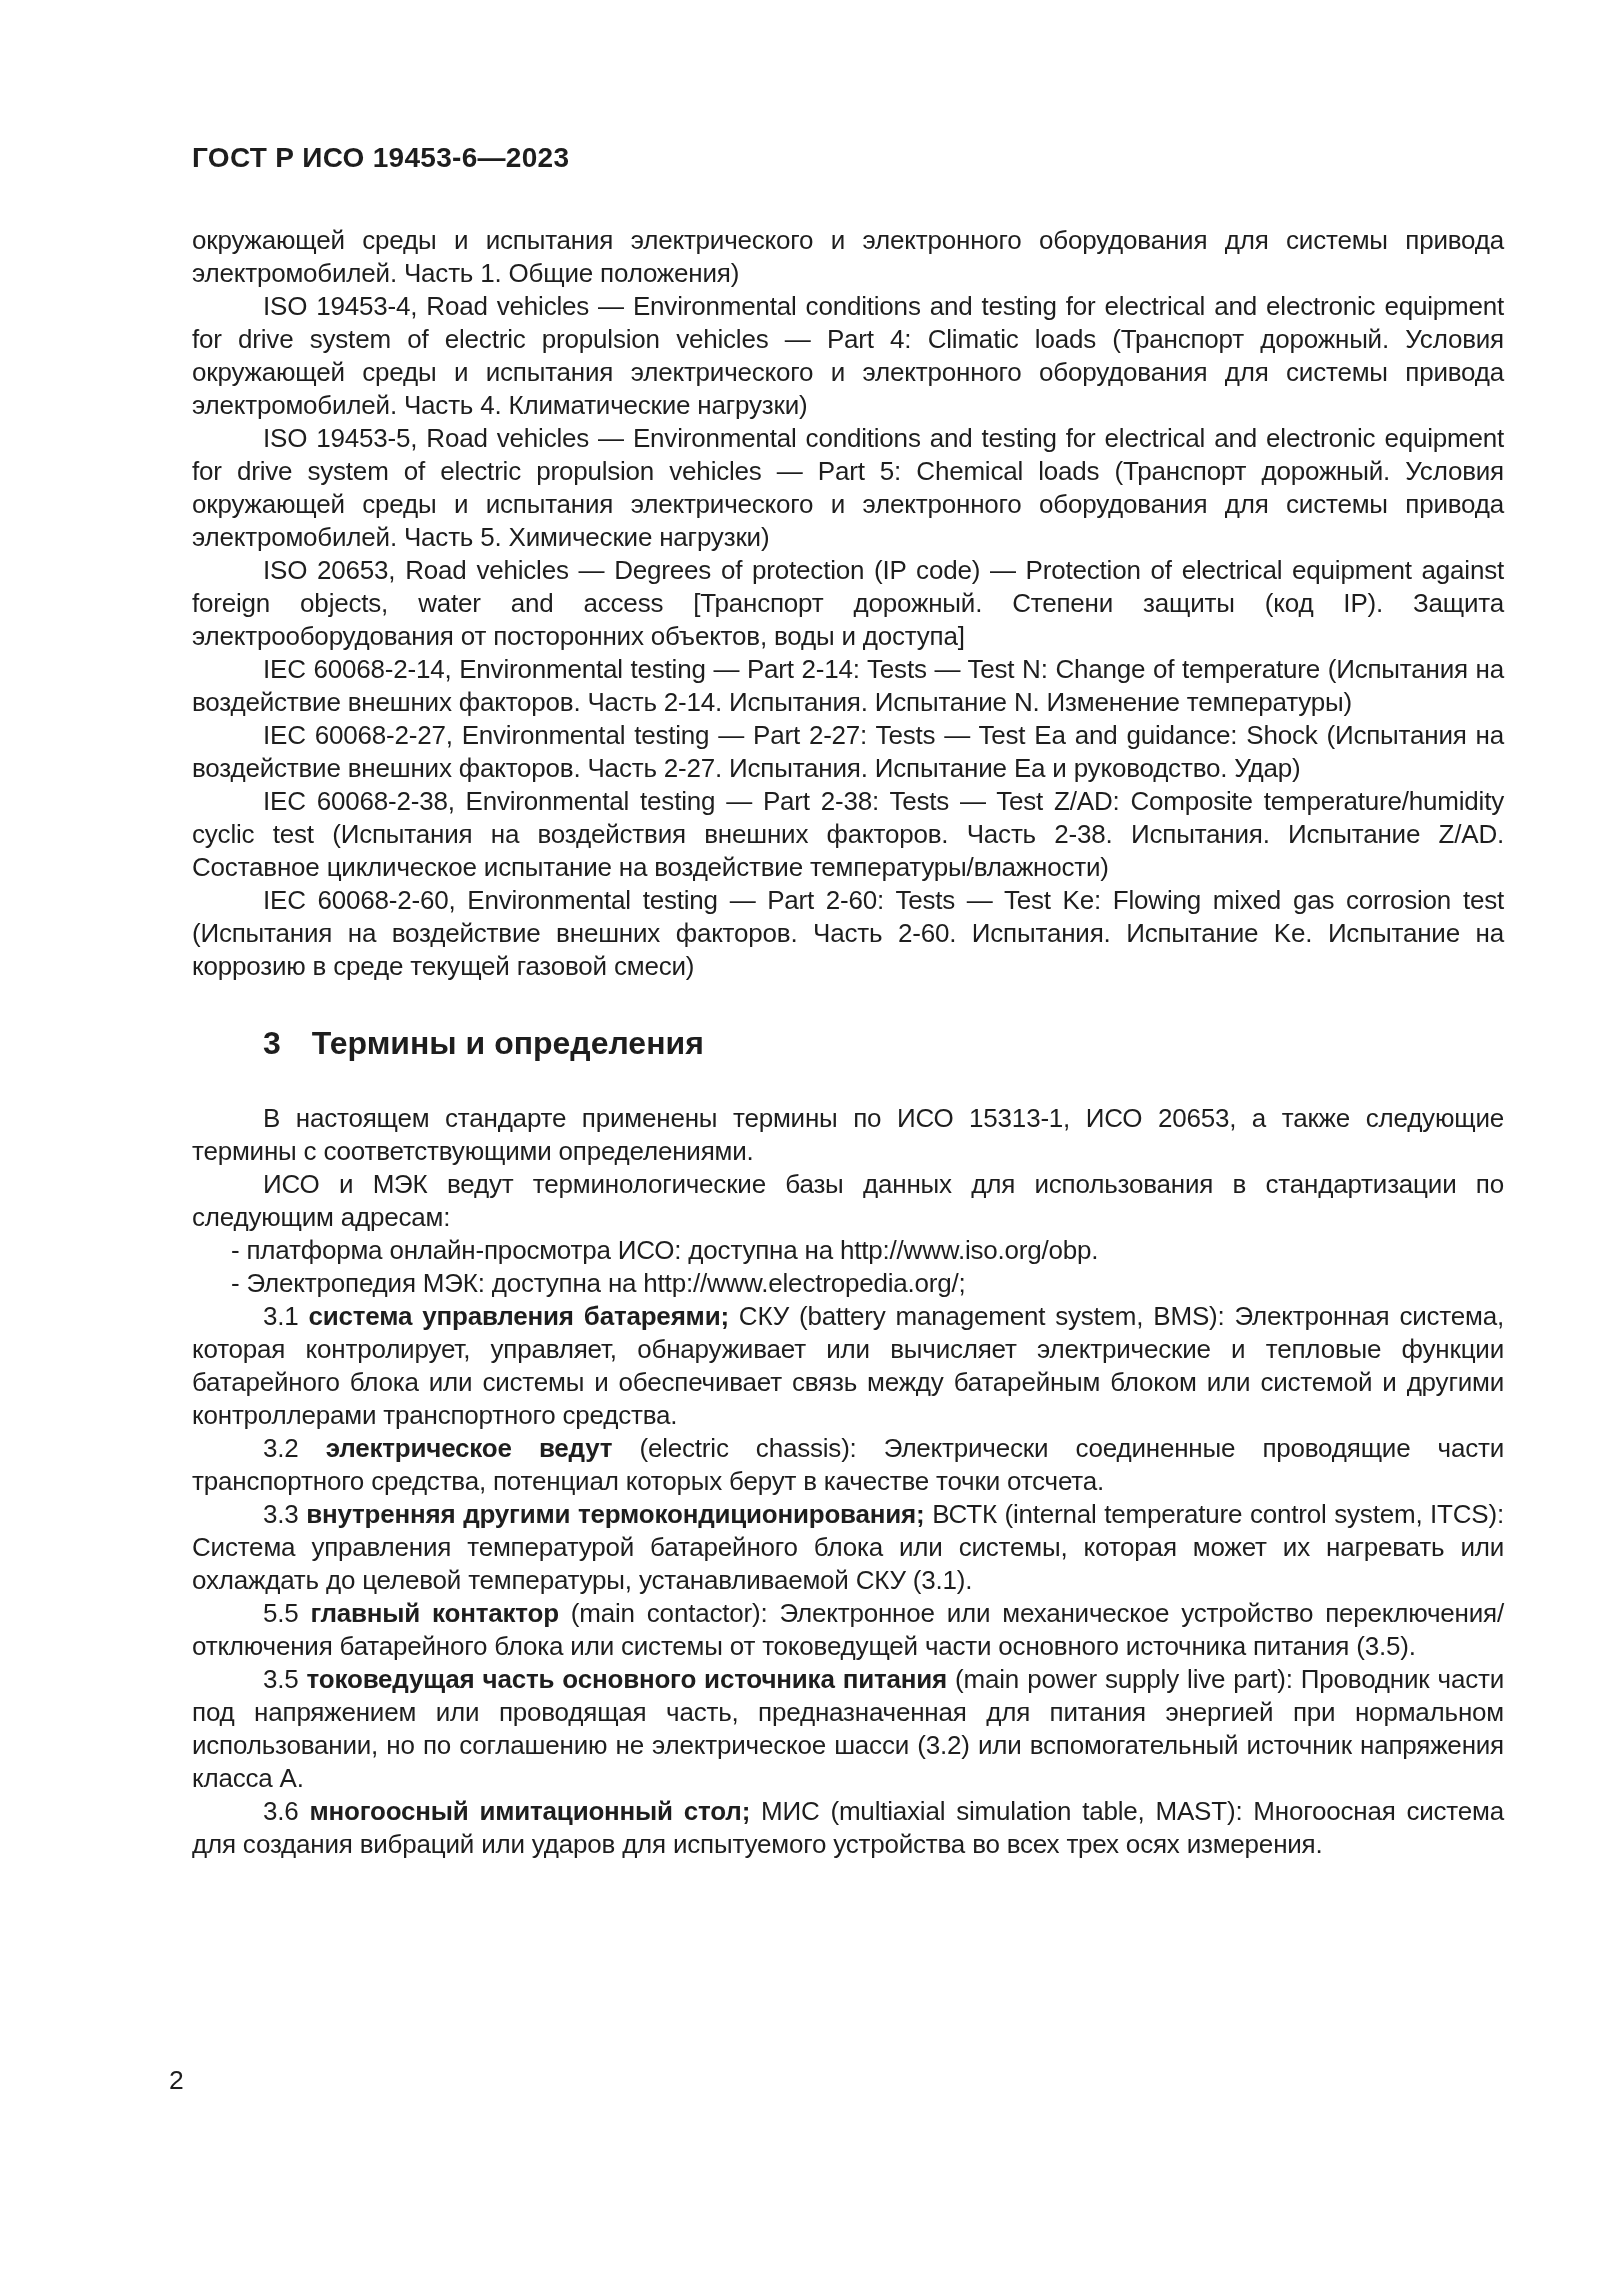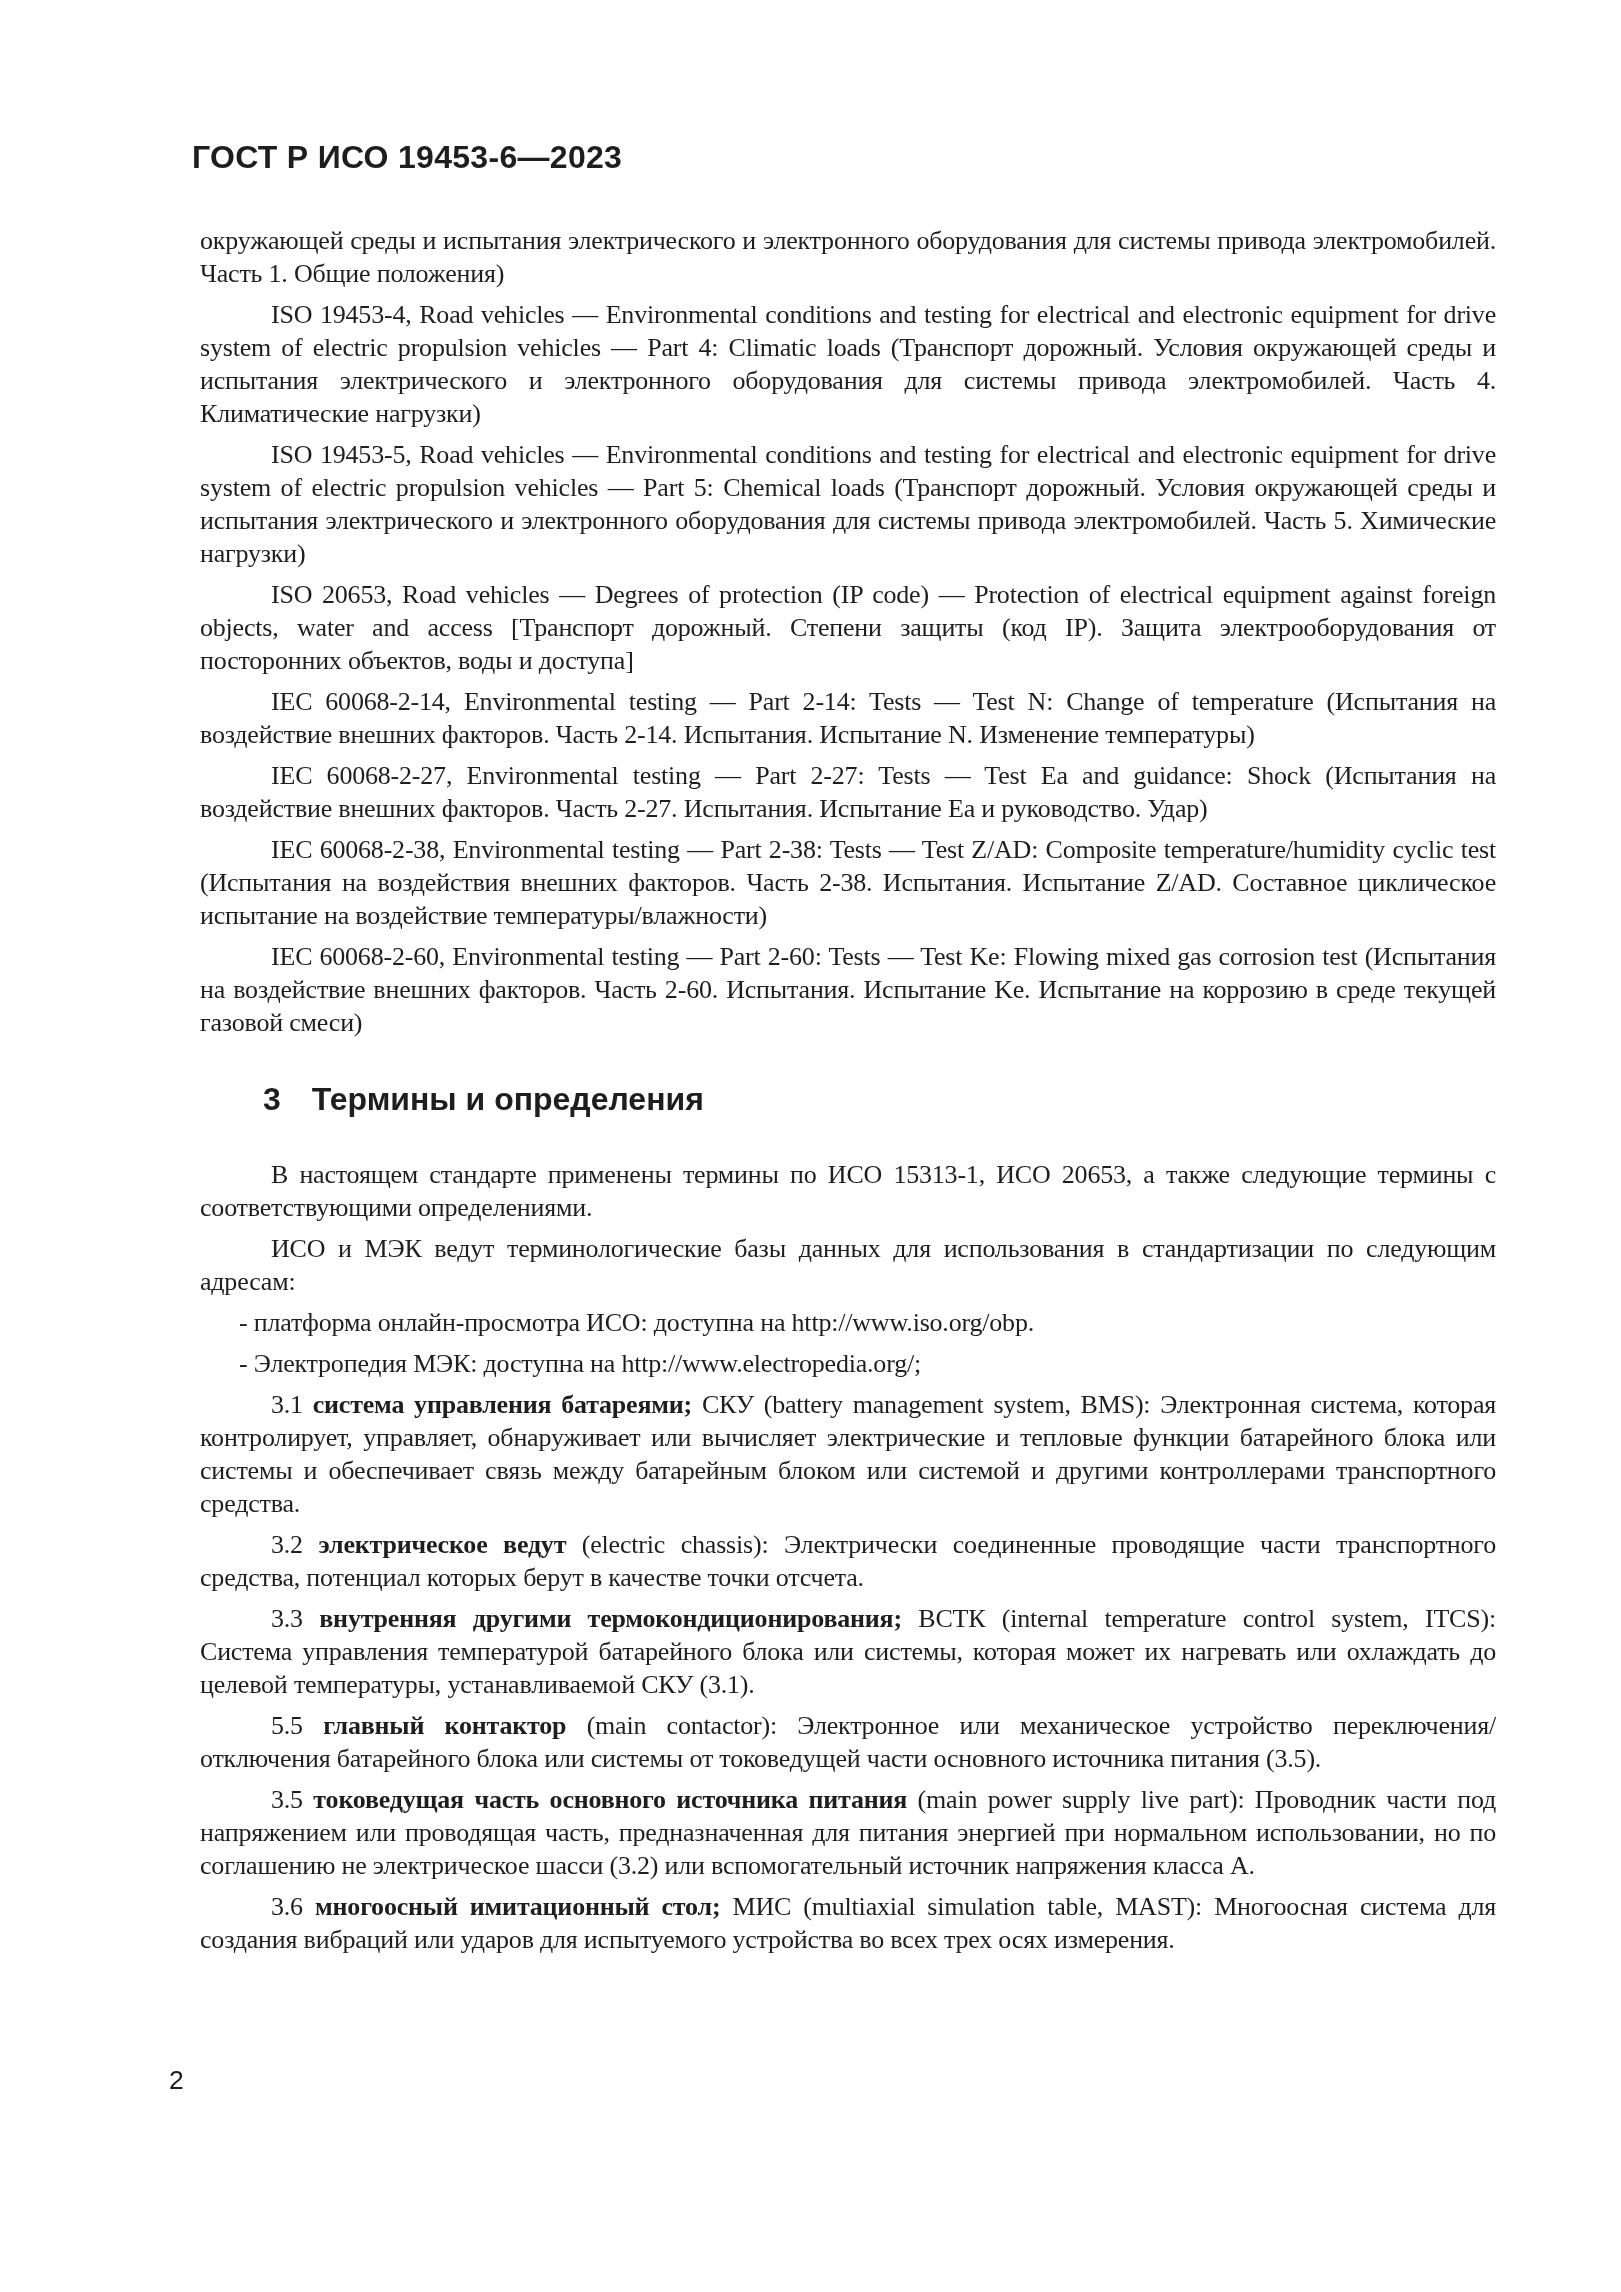--- a/index.html
+++ b/index.html
@@ -12,33 +12,32 @@
     position: relative;
     overflow: hidden;
   }
   .page {
     box-sizing: border-box;
     width: 1621px;
     padding: 140px 117px 0 192px;
   }
   .colontitle {
     font-weight: bold;
-    font-size: 32px;
+    font-size: 28px;
     line-height: 35px;
     letter-spacing: 0.3px;
     margin: 0 0 49px 0;
   }
   .para {
-    margin: 8px;
+    margin: 0;
     font-size: 26px;
     line-height: 33px;
     letter-spacing: -0.2px;
     text-align: justify;
     text-indent: 71px;
-    font-family: Liberation Serif, serif;
   }
   .para.cont { text-indent: 0; }
   .bullet {
     text-indent: 39px;
     text-align: left;
   }
   .bold { font-weight: bold; }
   .sect-heading {
     margin: 41px 0 39px 0;
     padding-left: 71px;

